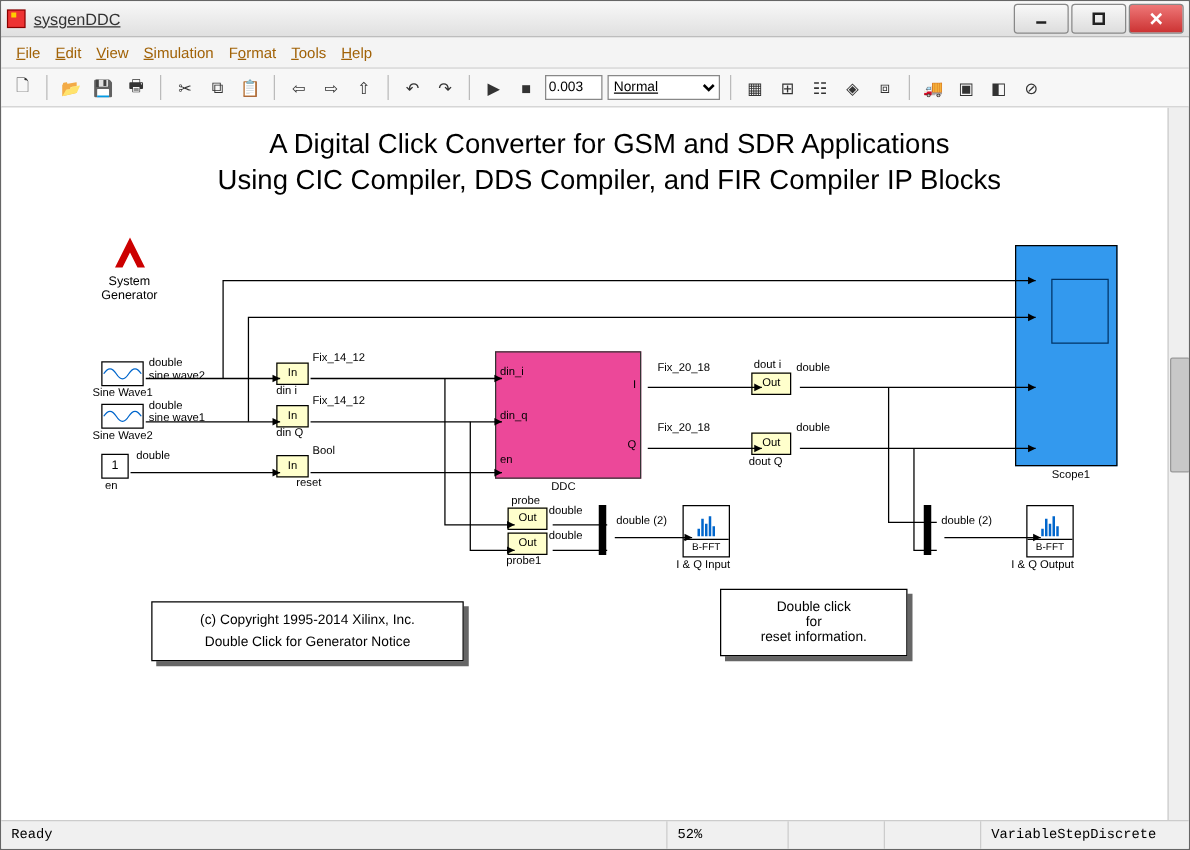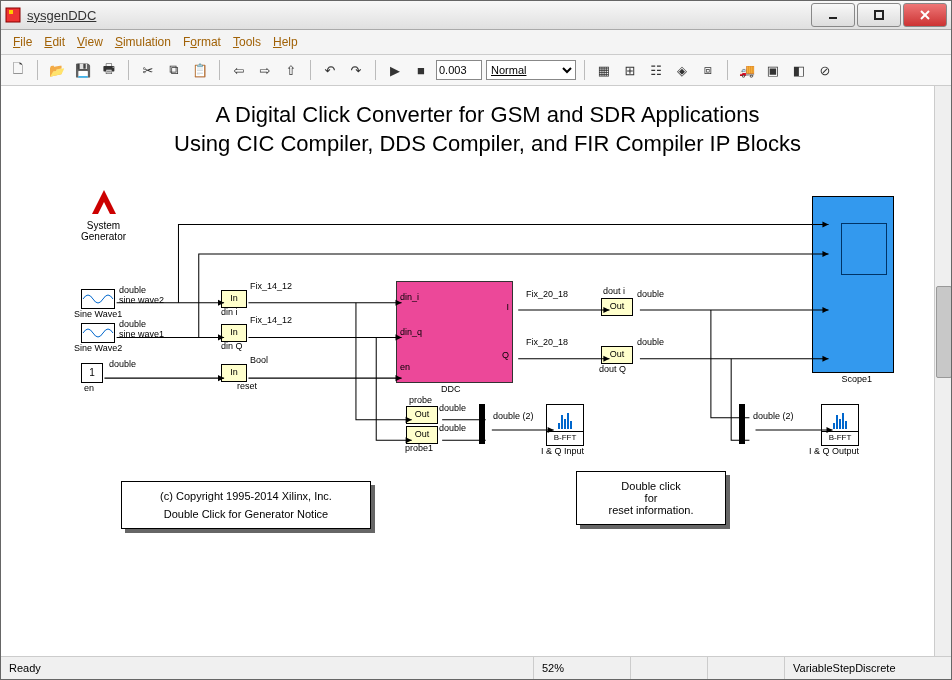--- a/index.html
+++ b/index.html
@@ -15,21 +15,21 @@
 .menu-item u { text-decoration:underline;}
 .toolbar { height:30px; display:flex; align-items:center; padding:0 6px; border-bottom:1px solid #ccc; background:#f7f7f7; gap:4px;}
 .tb-sep { width:1px; height:20px; background:#bbb; margin:0 4px;}
 .tb-btn { width:20px; height:20px; border:1px solid transparent; display:flex; align-items:center; justify-content:center; cursor:pointer; font-size:13px; color:#333;}
 .tb-input { width:40px; height:18px; border:1px solid #888; font-size:11px; padding:0 2px;}
 .tb-select { height:20px; border:1px solid #888; font-size:11px; width:90px; background:#fff;text-decoration:underline;}
 .canvas-wrap { flex:1; display:flex; position:relative; overflow:hidden;}
 .canvas { flex:1; background:#fff; position:relative; overflow:hidden;}
 .vscroll { width:16px; background:#efefef; border-left:1px solid #ccc; position:relative;}
 .vscroll .thumb { position:absolute; top:200px; width:14px; height:90px; left:1px; background:#c8c8c8; border:1px solid #999; border-radius:2px;}
-.statusbar { height:22px; background:#f0f0f0; border-top:1px solid #ccc; display:flex; align-items:center; font-size:11px;}
+.statusbar { height:22px; background:#f0f0f0; border-top:1px solid #ccc; display:flex; align-items:center; font-size:11px;font-family:Liberation Mono, monospace;}
 .status-cell { padding:0 8px; border-right:1px solid #ccc; height:100%; display:flex; align-items:center;}
 .status-cell.flex { flex:1;}
 .headline { position:absolute; top:15px; left:60px; right:20px; text-align:center; font-size:22px; font-family:Arial,Helvetica,sans-serif;}
 .headline .row { line-height:1.3;}
 .block-sysgen { position:absolute; top:100px; left:80px; text-align:center;}
 .xilinx-icon { width:32px; height:32px; margin:0 auto;}
 .sg-label { font-size:10px; line-height:1.1; margin-top:2px;}
 .blk { position:absolute; border:1px solid #000; box-sizing:border-box;}
 .src1 { top:203px; left:80px; width:34px; height:20px;}
 .src2 { top:237px; left:80px; width:34px; height:20px;}

